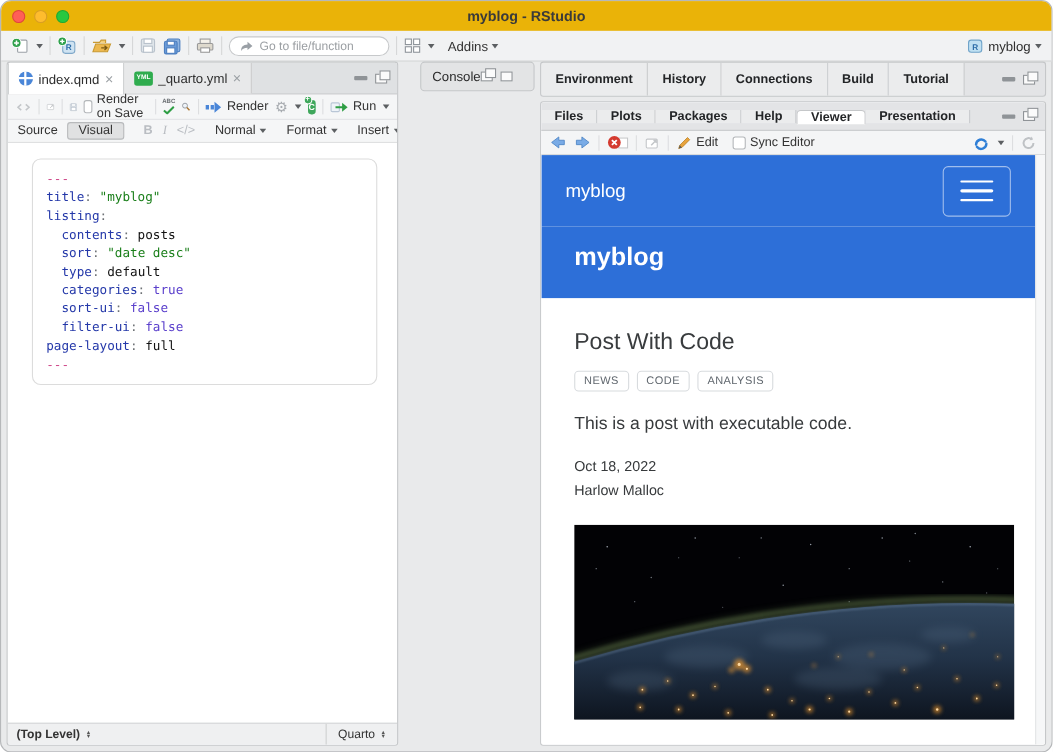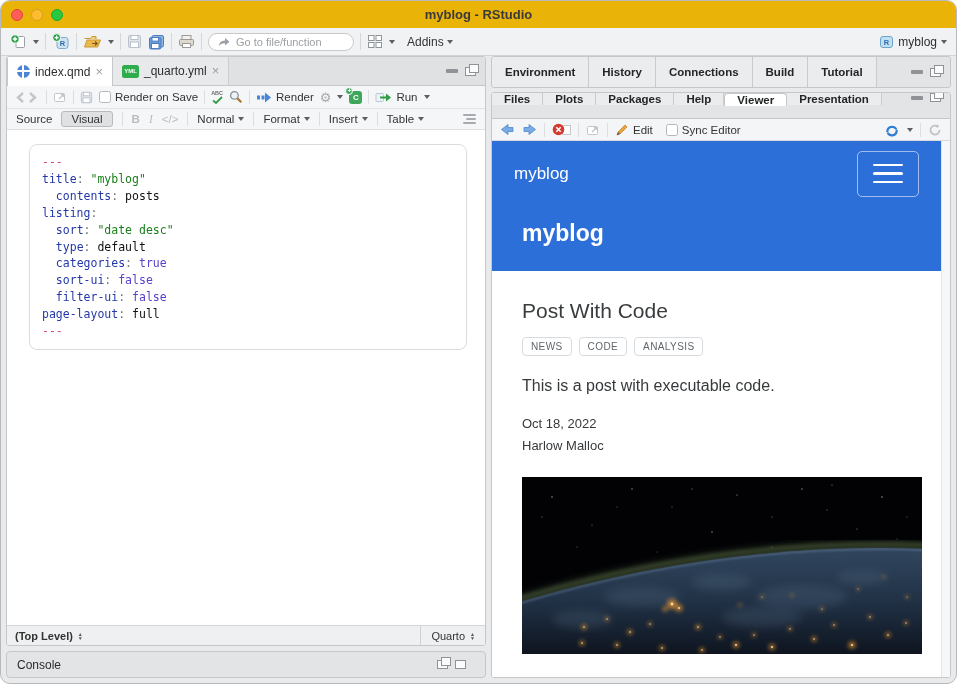--- a/index.html
+++ b/index.html
@@ -24,21 +24,21 @@
   .caret{ width:0; height:0; border-left:3.5px solid transparent; border-right:3.5px solid transparent; border-top:4px solid #5c5f62; }
   .goto-box{ width:146px; height:18px; background:#fff; border:1px solid #c7c9cb; border-radius:9px;
              display:flex; align-items:center; gap:5px; padding:0 8px; }
   .goto-box span{ font-size:11px; color:#9b9fa3; }
   .spacer{ flex:1; }
   .proj-sel{ display:flex; align-items:center; gap:4px; font-size:12px; color:#2f2f2f; }
 
   
   .workspace{ height:629px; display:flex; gap:5px; padding:0 5px 7px 5px; }
   .pane{ background:#fff; border:1px solid #c5c7c9; border-radius:3px; overflow:hidden; }
-  .left-col{ width:480px; display:flex; flex-direction:column; gap:5px; }
+  .left-col{ width:480px; display:flex; flex-direction:row; gap:20px; }
   .right-col{ flex:1; display:flex; flex-direction:column; gap:4px; }
 
   
   .source-pane{ flex:1; display:flex; flex-direction:column; }
   .doc-tabbar{ height:29px; background:#dfe1e3; border-bottom:1px solid #c5c7c9; display:flex; align-items:stretch; }
   .doc-tab{ display:flex; align-items:center; gap:5px; padding:0 9px; font-size:12px; color:#2e2e2e;
             background:#e8e9ea; border-right:1px solid #cccdce; }
   .doc-tab.active{ background:#ffffff; border-right:1px solid #c5c7c9; border-left:1px solid #c5c7c9; margin-bottom:-1px; }
   .tab-close{ font-size:13px; color:#9ba0a4; line-height:10px; }
   .q-icon{ width:13px; height:13px; border-radius:50%;
@@ -93,21 +93,21 @@
 
   
   .console-pane{ height:27px; background:#e3e4e5; border:1px solid #c5c7c9; border-radius:4px;
                  display:flex; align-items:center; padding:0 10px; font-size:12px; color:#2b2b2b; }
 
   
   .env-pane{ height:32px; background:#e3e4e6; display:flex; align-items:stretch; }
   .seg-tab{ display:flex; align-items:center; padding:0 13px; font-size:11.5px; font-weight:bold; color:#232527;
             background:#ebeced; border-right:1px solid #c8cacc; }
   .viewer-pane{ flex:1; display:flex; flex-direction:column; }
-  .vtabbar{ height:26px; background:#e3e4e6; border-bottom:1px solid #c5c7c9; display:flex; align-items:flex-start; }
+  .vtabbar{ height:26px; background:#e3e4e6; border-bottom:1px solid #c5c7c9; display:flex; align-items:center; }
   .vtab{ display:flex; align-items:center; padding:0 12px; font-size:11.5px; font-weight:bold; color:#232527;
          background:#ebeced; border-right:1px solid #c8cacc; }
   .vtab.active{ background:#fff; border:1px solid #c5c7c9; border-bottom:none; border-radius:4px 4px 0 0;
                 margin-bottom:-1px; position:relative; z-index:2; }
   .viewer-toolbar{ height:22px; background:#f4f5f6; border-bottom:1px solid #d9dadb;
                    display:flex; align-items:center; gap:7px; padding:0 8px; font-size:11.5px; color:#333; }
   .stop-wrap{ position:relative; width:19px; height:14px; }
   .stop-wrap .page{ position:absolute; right:0; top:2px; width:9px; height:10px; background:#fff; border:1px solid #c6c8ca; }
   .stop-wrap svg{ position:absolute; left:0; top:0; }
 
@@ -335,22 +335,22 @@
             <i style="width:13px"></i>
               <i style="width:10px"></i>
               <i style="width:13px"></i>
           </span>
         </div>
 
         <div class="editor">
           <div class="yaml-block" id="yaml-block">
               <div class="line"><span class="tok-meta">---</span></div>
               <div class="line"><span class="tok-key">title</span><span class="tok-pun">: </span><span class="tok-str">"myblog"</span></div>
+              <div class="line"><span class="tok-key">listing</span><span class="tok-pun">:</span></div>
               <div class="line"><span class="tok-plain">  </span><span class="tok-key">contents</span><span class="tok-pun">: </span><span class="tok-plain">posts</span></div>
-              <div class="line"><span class="tok-key">listing</span><span class="tok-pun">:</span></div>
               <div class="line"><span class="tok-plain">  </span><span class="tok-key">sort</span><span class="tok-pun">: </span><span class="tok-str">"date desc"</span></div>
               <div class="line"><span class="tok-plain">  </span><span class="tok-key">type</span><span class="tok-pun">: </span><span class="tok-plain">default</span></div>
               <div class="line"><span class="tok-plain">  </span><span class="tok-key">categories</span><span class="tok-pun">: </span><span class="tok-bool">true</span></div>
               <div class="line"><span class="tok-plain">  </span><span class="tok-key">sort-ui</span><span class="tok-pun">: </span><span class="tok-bool">false</span></div>
               <div class="line"><span class="tok-plain">  </span><span class="tok-key">filter-ui</span><span class="tok-pun">: </span><span class="tok-bool">false</span></div>
               <div class="line"><span class="tok-key">page-layout</span><span class="tok-pun">: </span><span class="tok-plain">full</span></div>
               <div class="line"><span class="tok-meta">---</span></div>
             </div>
         </div>
 

